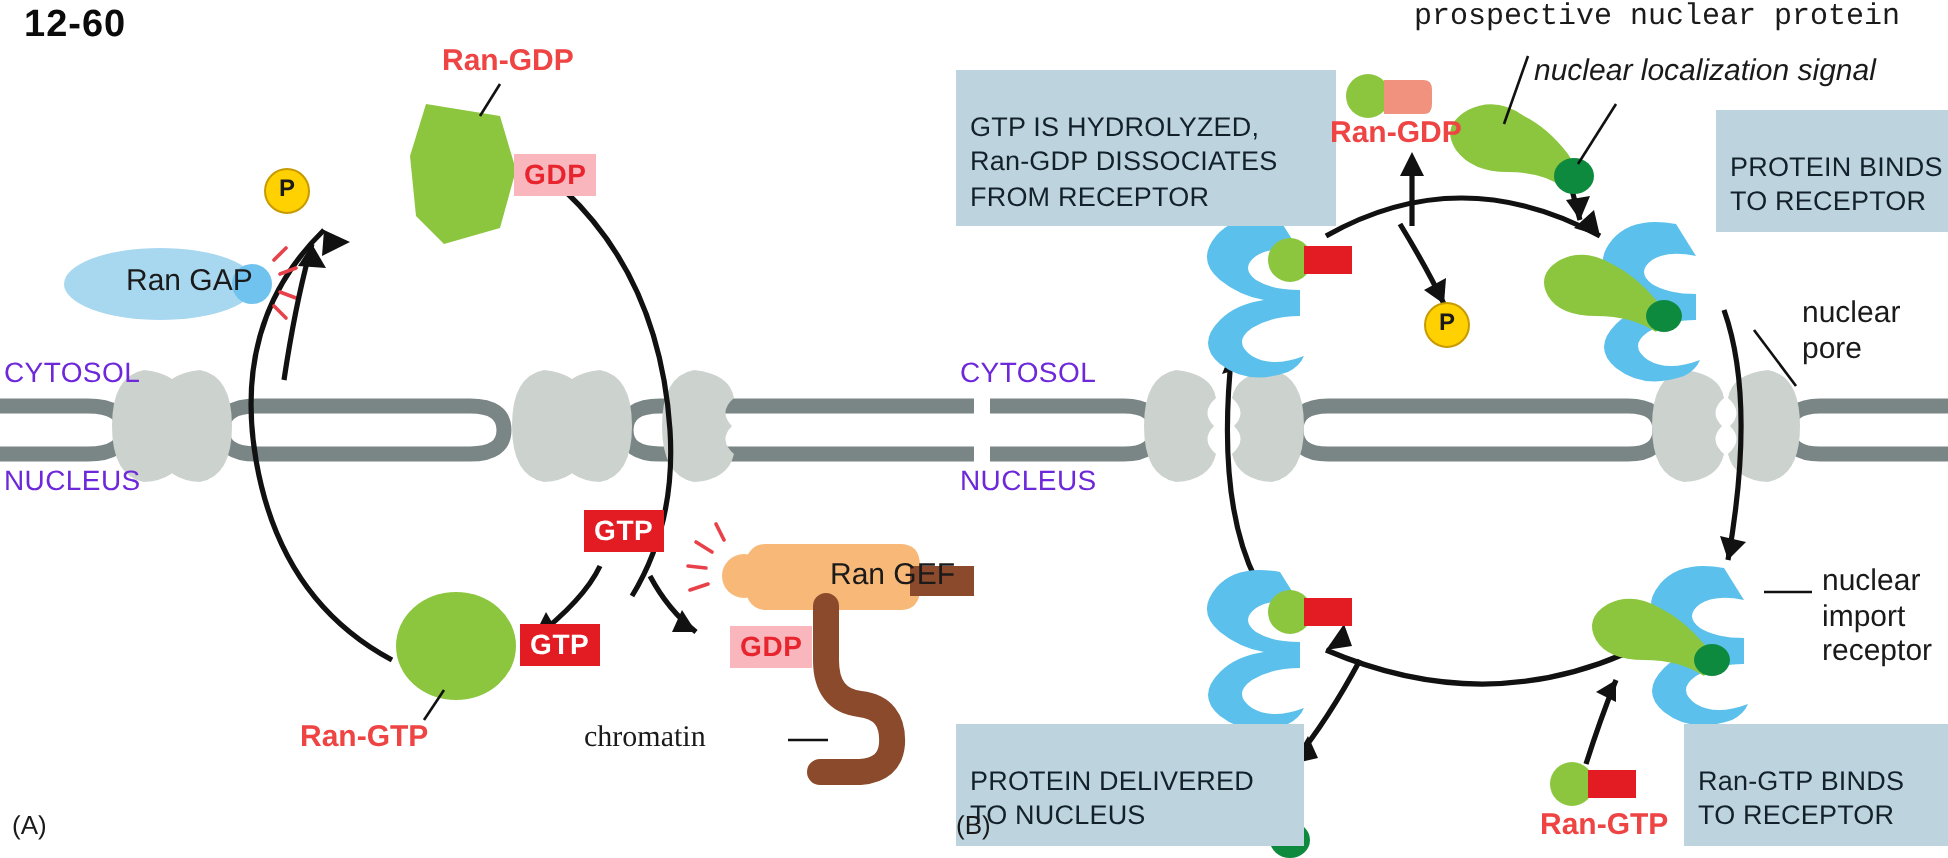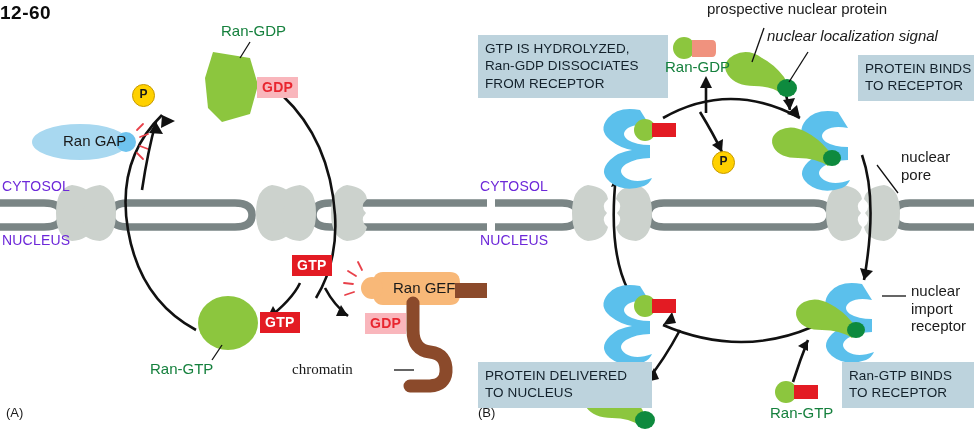--- a/index.html
+++ b/index.html
@@ -12,21 +12,21 @@
   }
   #figure {
     position: relative;
     width: 974px;
     height: 429px;
     background: #ffffff;
     overflow: hidden;
   }
   .fig-title {
     position: absolute;
-    left: 0;
+    left: 12px;
     top: 2px;
     font-size: 19px;
     font-weight: bold;
     color: #0b0b0b;
     letter-spacing: 0.5px;
     text-align: center;
   }
   .panel-label {
     position: absolute;
     font-size: 13px;
@@ -40,37 +40,38 @@
   .lbl {
     position: absolute;
     font-size: 15px;
     color: #1a1a1a;
     white-space: nowrap;
     line-height: 1.18;
   }
   .lbl-red {
     position: absolute;
     font-size: 15px;
-    color: #15803d;
-    white-space: nowrap;
+    color: #ef4444;
+    white-space: nowrap;
+    font-weight: bold;
   }
   .nuc-caps {
     position: absolute;
     font-size: 14px;
     color: #6d28d9;
     letter-spacing: 0.2px;
     white-space: nowrap;
   }
   .callout-box {
     position: absolute;
     background: #bdd3dd;
     color: #13212b;
     font-size: 13.5px;
     line-height: 1.28;
-    padding: 5px 7px 6px 7px;
+    padding: 20px 7px 6px 7px;
     white-space: pre-line;
     letter-spacing: 0.1px;
   }
   .nt-box {
     position: absolute;
     font-size: 14px;
     font-weight: bold;
     letter-spacing: 0.3px;
     text-align: center;
     line-height: 1;
@@ -103,20 +104,21 @@
     position: absolute;
     font-size: 15px;
     color: #1a1a1a;
     white-space: nowrap;
   }
   .rangef-text {
     position: absolute;
     font-size: 15px;
     color: #1a1a1a;
     white-space: nowrap;
+    margin-left: 22px;
   }
 </style>
 </head>
 <body>
 
 <div id="figure">
 
   <div class="fig-title">12-60</div>
 
   <svg class="svg-layer" width="487" height="429" viewBox="0 0 487 429">
@@ -348,21 +350,21 @@
   <div class="callout-box" style="left:478px; top:35px; width:176px;">GTP IS HYDROLYZED,
 Ran-GDP DISSOCIATES
 FROM RECEPTOR</div>
   <div class="callout-box" style="left:858px; top:55px; width:116px;">PROTEIN BINDS
 TO RECEPTOR</div>
   <div class="callout-box" style="left:478px; top:362px; width:160px;">PROTEIN DELIVERED
 TO NUCLEUS</div>
   <div class="callout-box" style="left:842px; top:362px; width:132px;">Ran-GTP BINDS
 TO RECEPTOR</div>
 
-  <div class="lbl" style="left:707px; top:0px;">prospective nuclear protein</div>
+  <div class="lbl" style="left:707px; top:0px;font-family:Liberation Mono, monospace;">prospective nuclear protein</div>
   <div class="lbl" style="left:767px; top:27px;font-style:italic;">nuclear localization signal</div>
 
   <div class="lbl" style="left:901px; top:148px; white-space:pre-line;">nuclear
 pore</div>
   <div class="lbl" style="left:911px; top:282px; white-space:pre-line;">nuclear
 import
 receptor</div>
 
   <div class="lbl-red" style="left:665px; top:58px;">Ran-GDP</div>
   <div class="lbl-red" style="left:770px; top:404px;">Ran-GTP</div>

